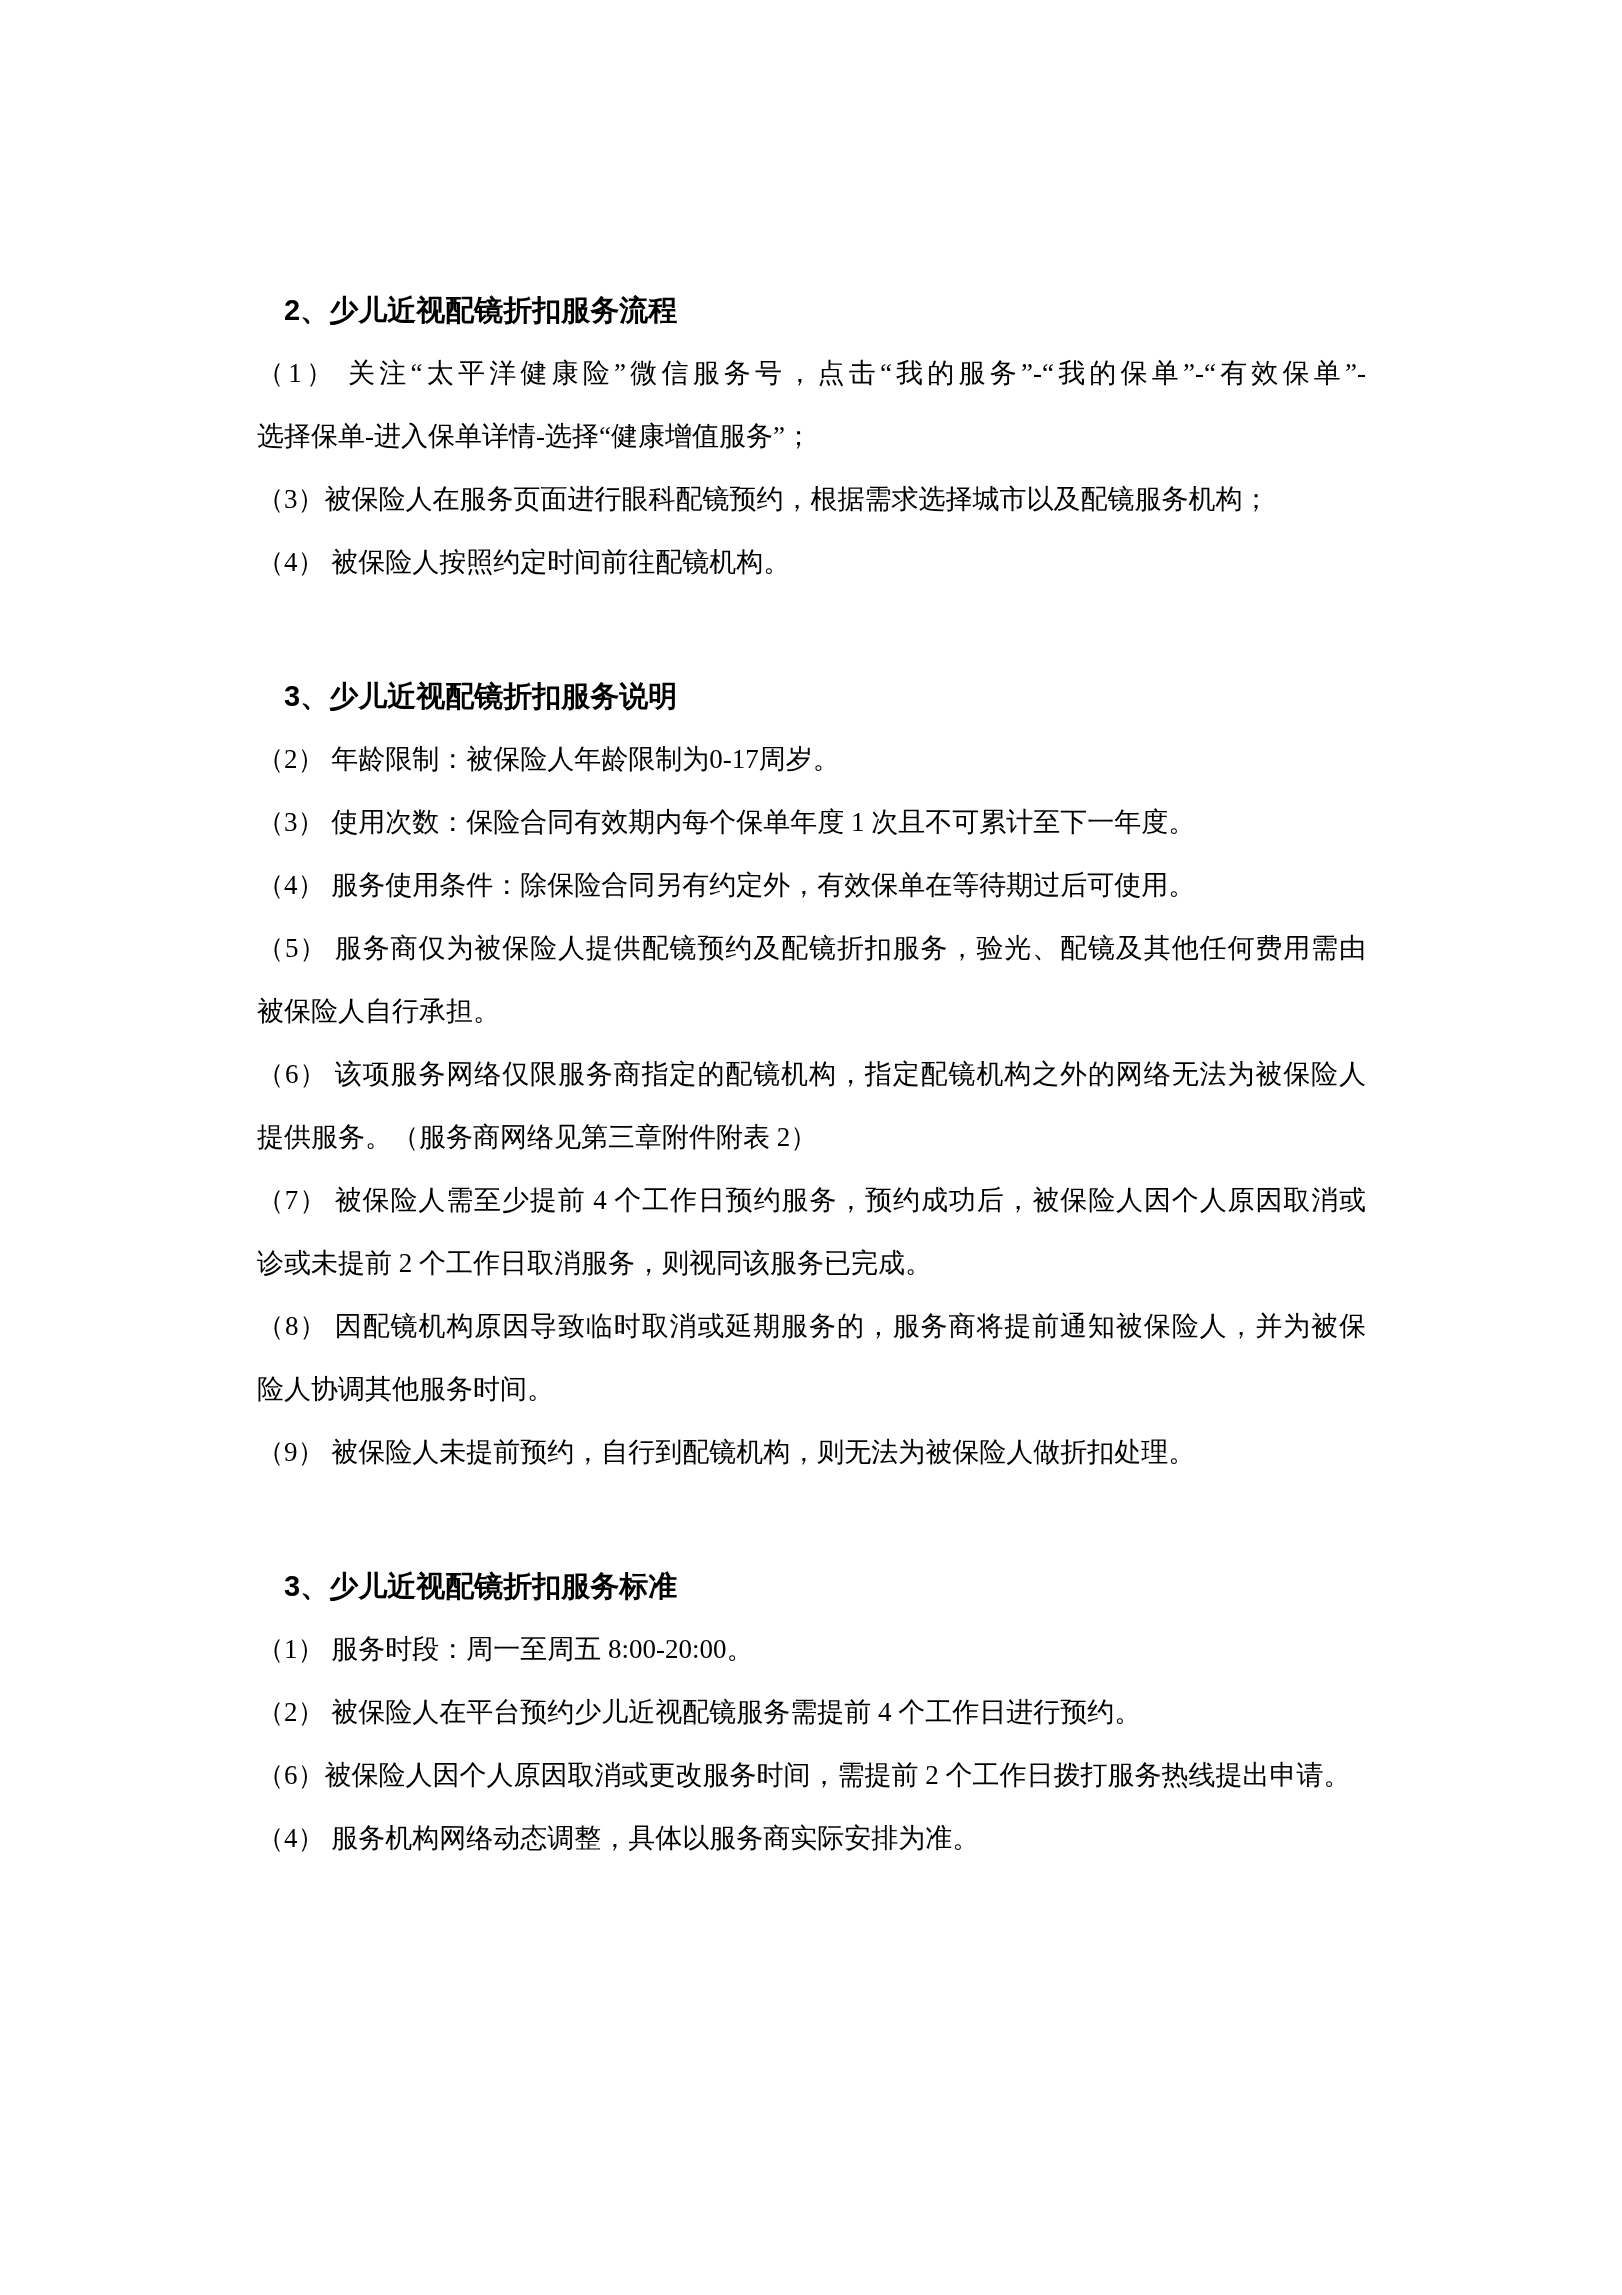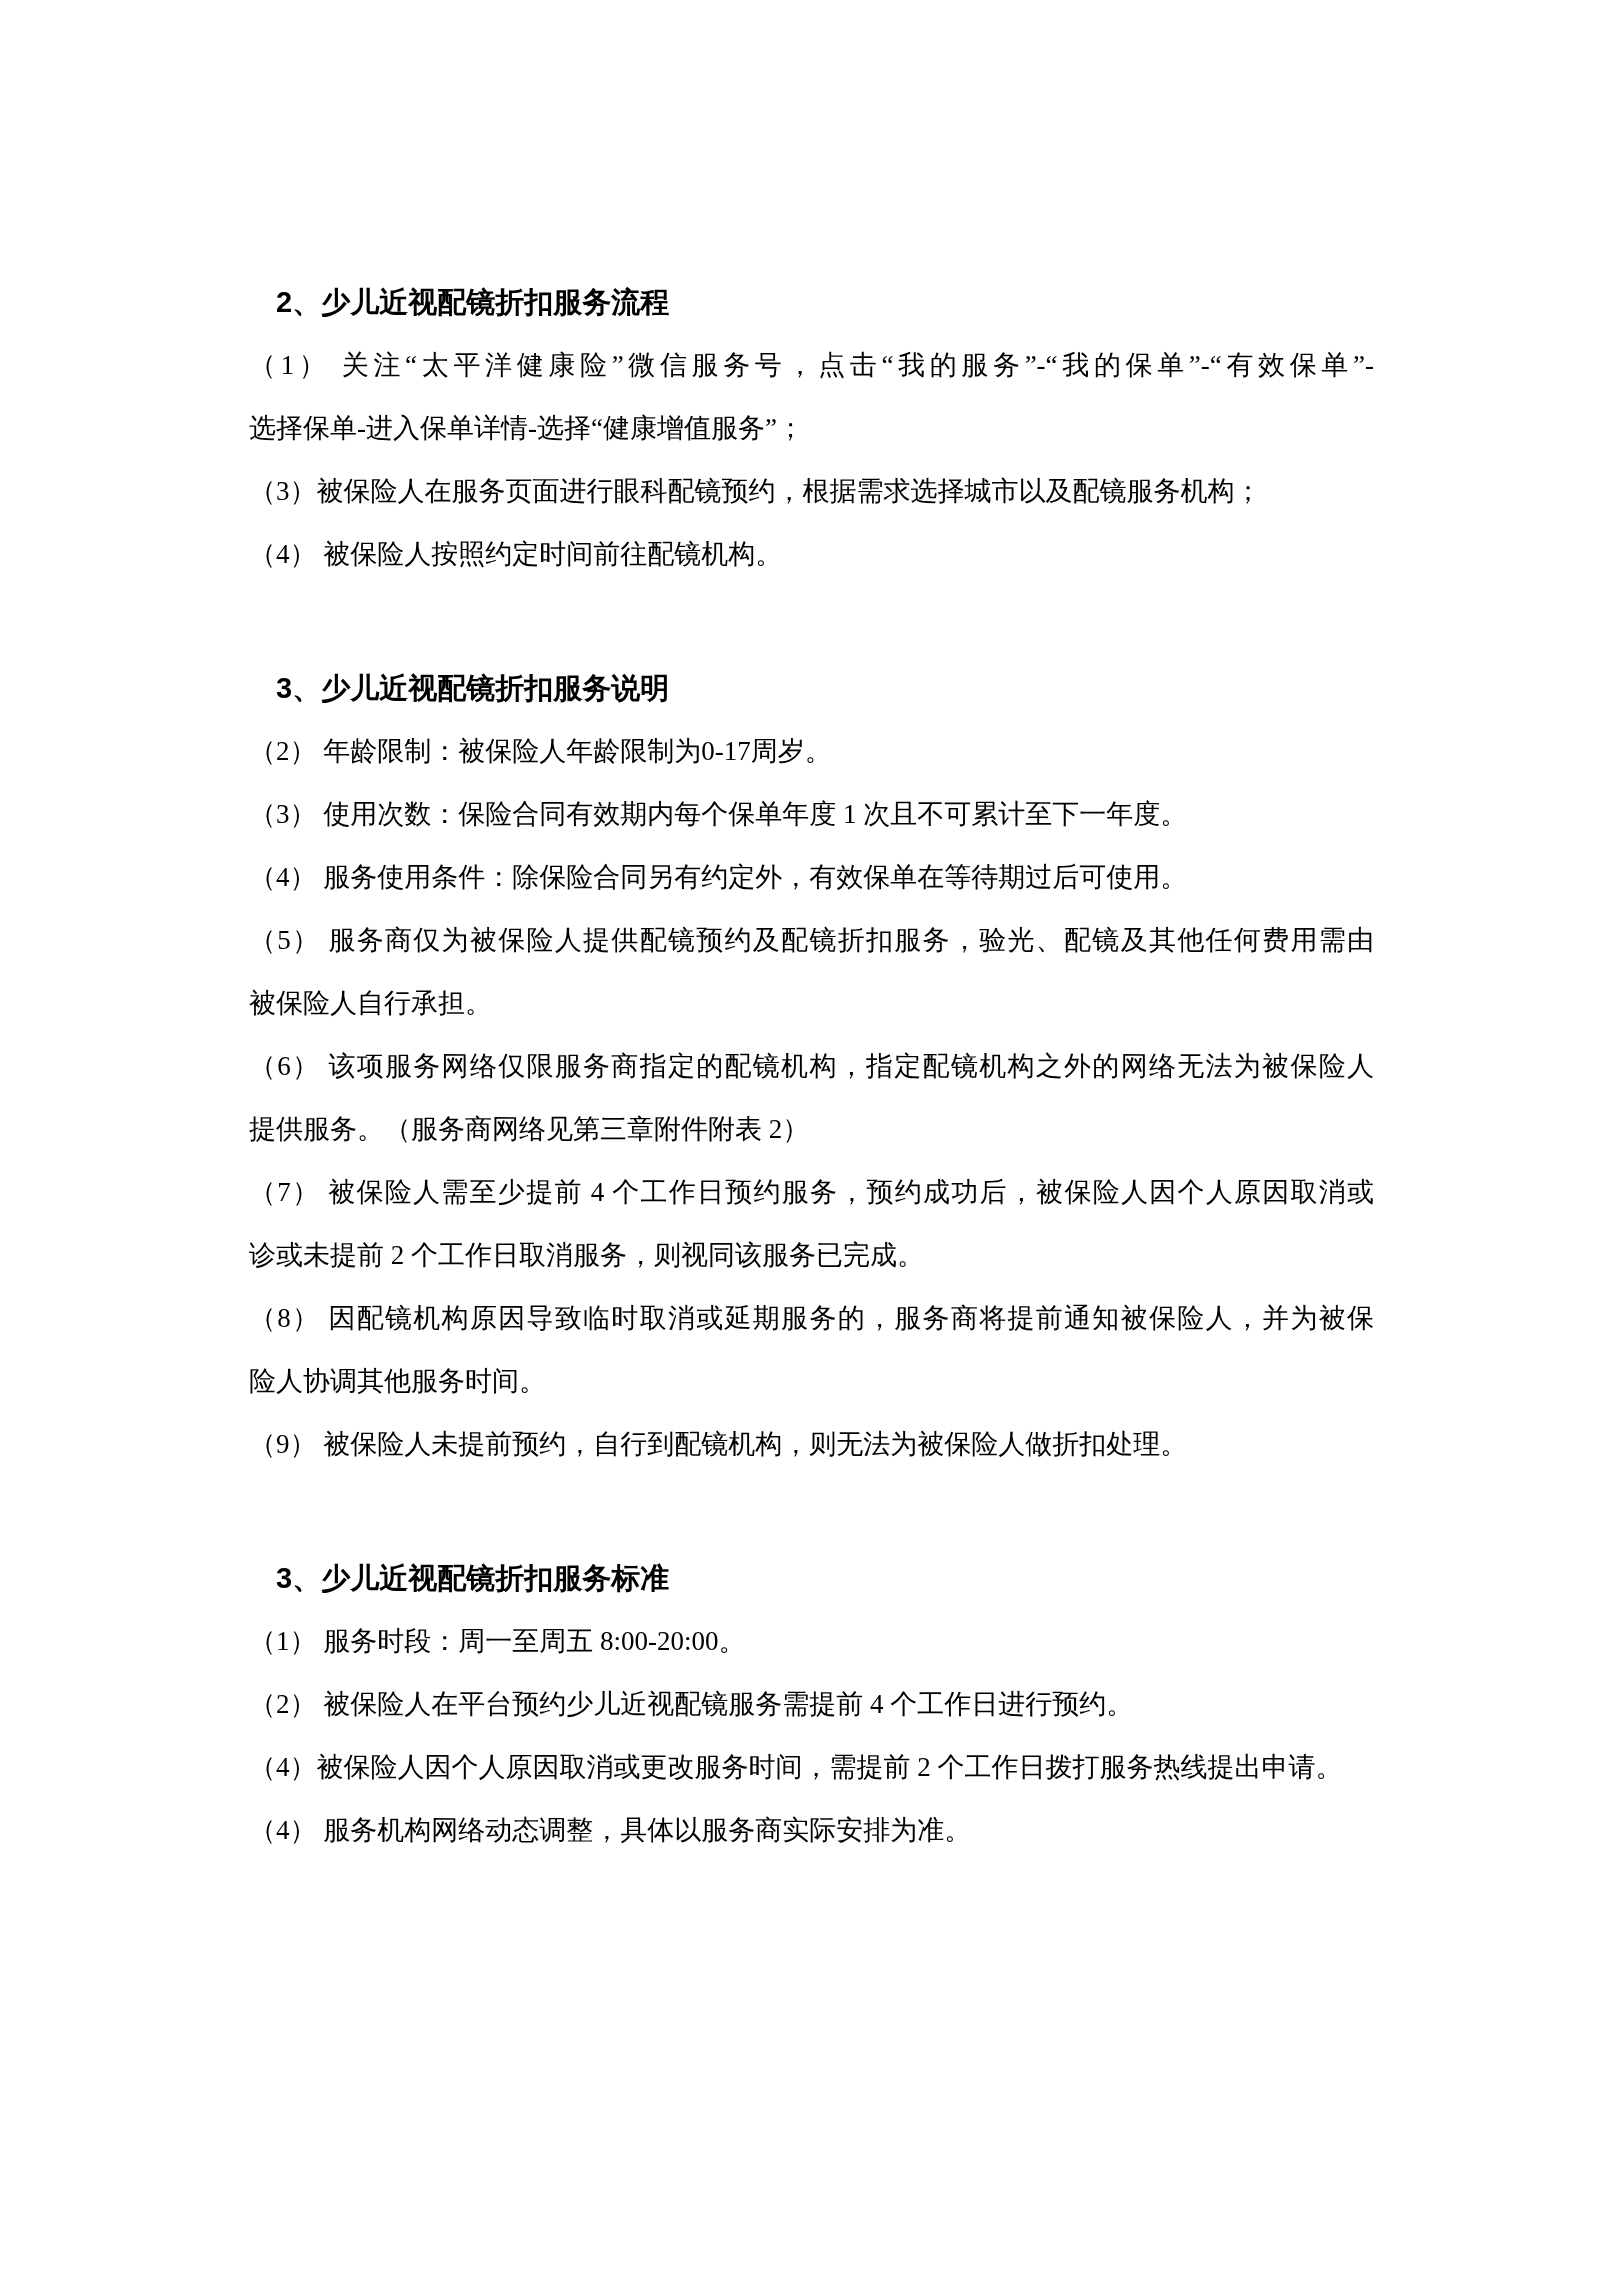--- a/index.html
+++ b/index.html
@@ -11,21 +11,21 @@
     position: relative;
     box-sizing: border-box;
     width: 1623px;
     height: 2295px;
     background: #ffffff;
     color: #000000;
     padding: 267px 245px 0 245px;
     font-family: "Liberation Serif", "DejaVu Serif", serif;
     overflow: hidden;
   }
-  .doc-section { margin: 4px; padding: 0; }
+  .doc-section { margin: 12px; padding: 0; }
   .section-heading {
     font-family: "Liberation Sans", "DejaVu Sans", sans-serif;
     font-weight: 700;
     font-size: 29px;
     line-height: 63px;
     text-indent: 27px;
     margin: 71px 0 0 0;
     white-space: nowrap;
   }
   .doc-section:first-child .section-heading { margin-top: 0; }
@@ -91,21 +91,21 @@
       </section>
       <section class="doc-section">
         <div class="section-heading">3、少儿近视配镜折扣服务标准</div>
         <div class="paragraph">
           <div class="text-line">（1） 服务时段：周一至周五 8:00-20:00。</div>
         </div>
         <div class="paragraph">
           <div class="text-line">（2） 被保险人在平台预约少儿近视配镜服务需提前 4 个工作日进行预约。</div>
         </div>
         <div class="paragraph">
-          <div class="text-line">（4）被保险人因个人原因取消或更改服务时间，需提前 2 个工作日拨打服务热线提出申请。</div>
+          <div class="text-line">（6）被保险人因个人原因取消或更改服务时间，需提前 2 个工作日拨打服务热线提出申请。</div>
         </div>
         <div class="paragraph">
           <div class="text-line">（4） 服务机构网络动态调整，具体以服务商实际安排为准。</div>
         </div>
       </section>
     </div>
 </main>
 
 
 </body></html>

